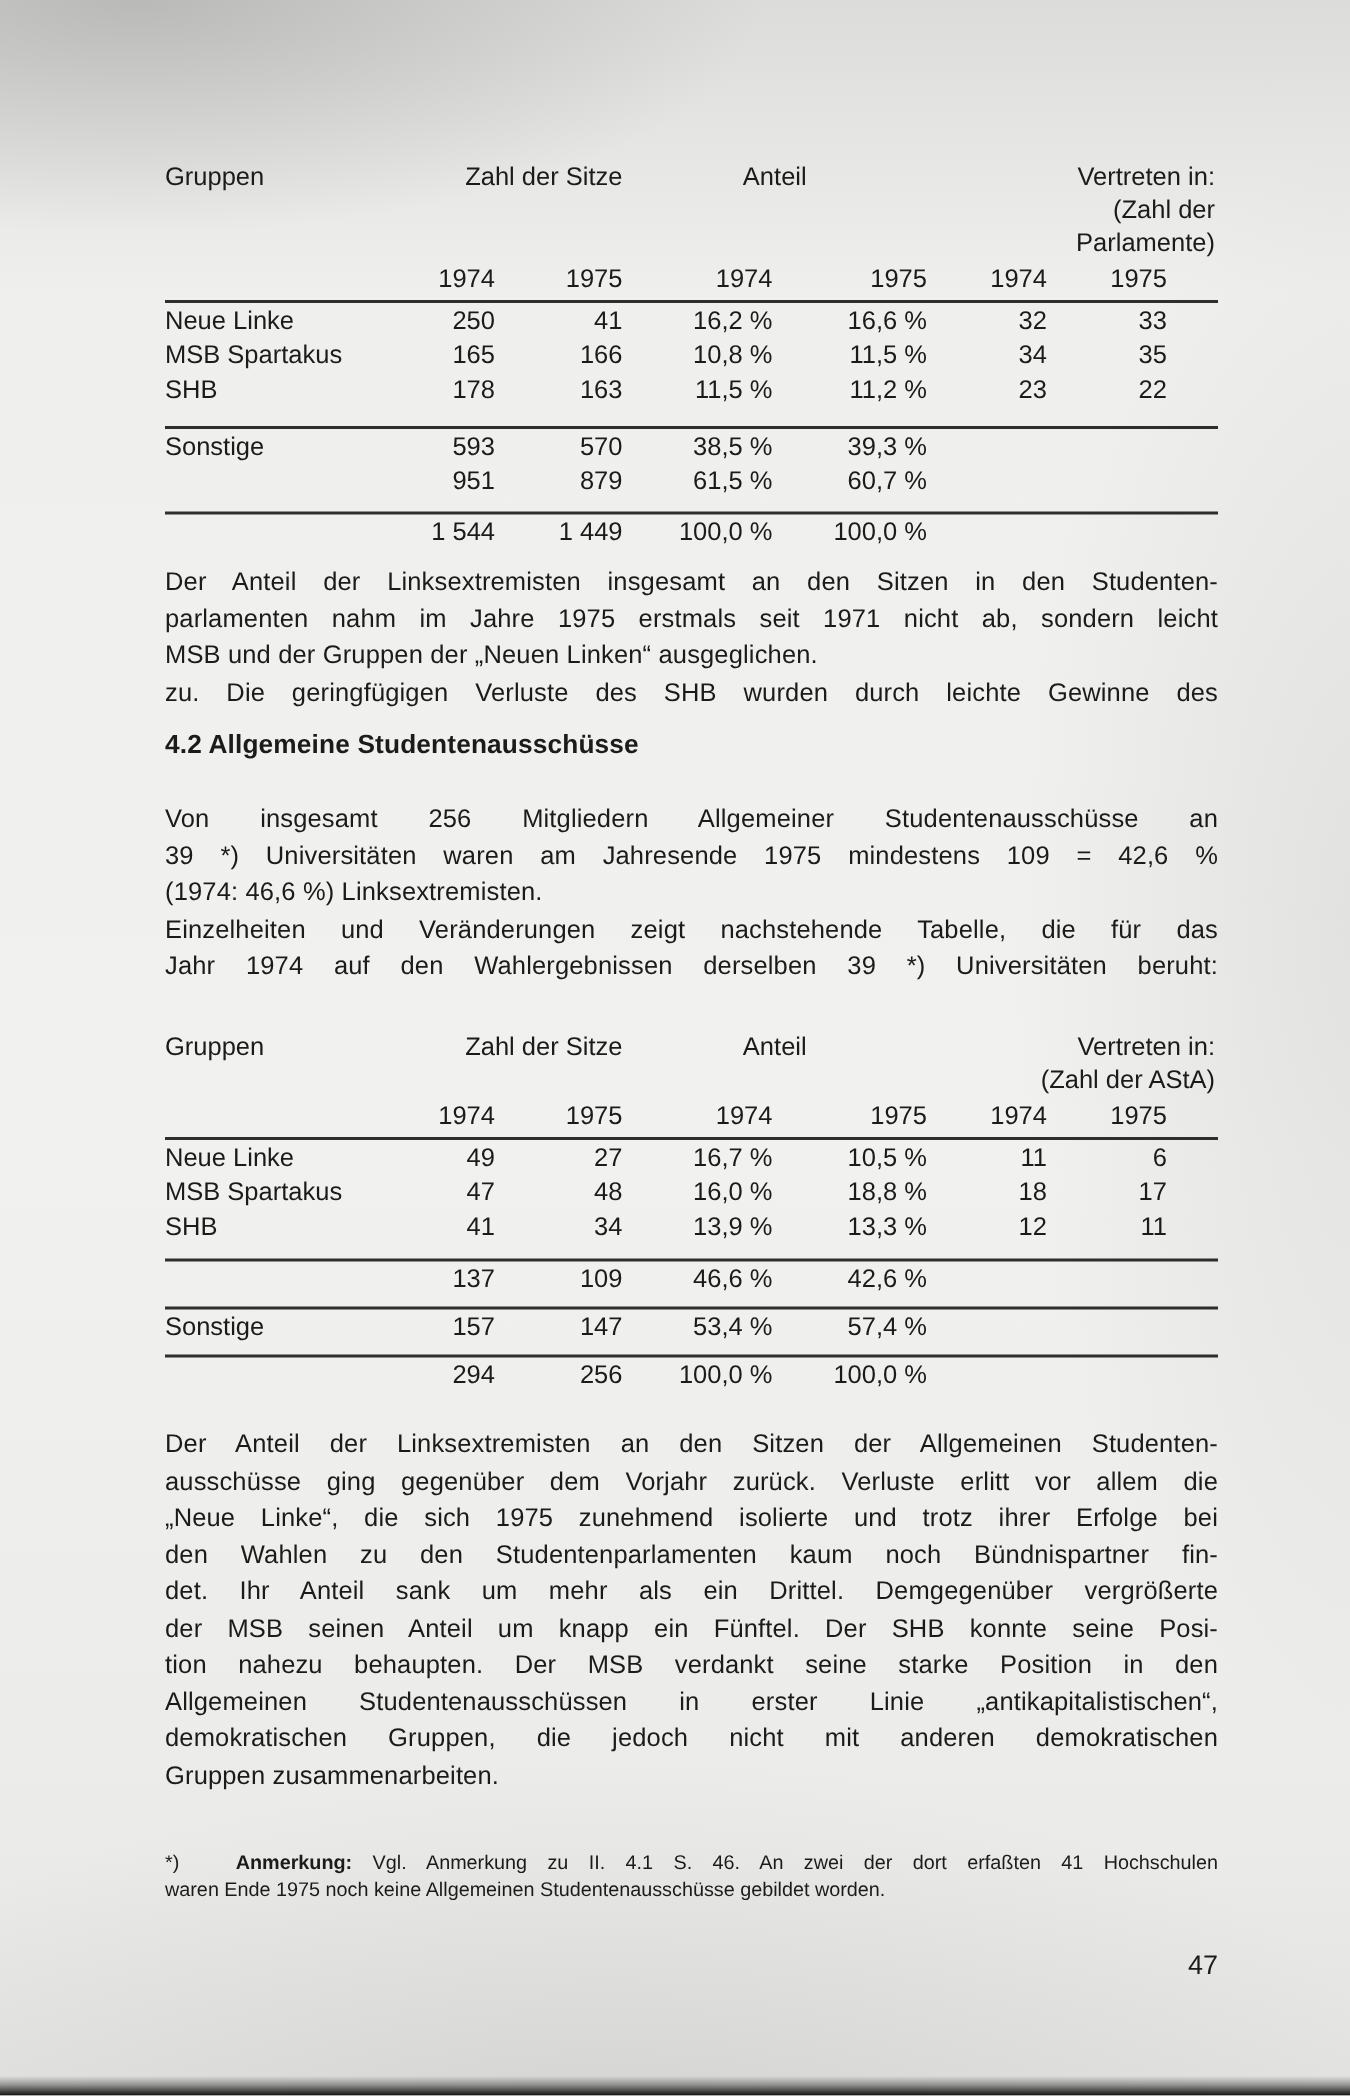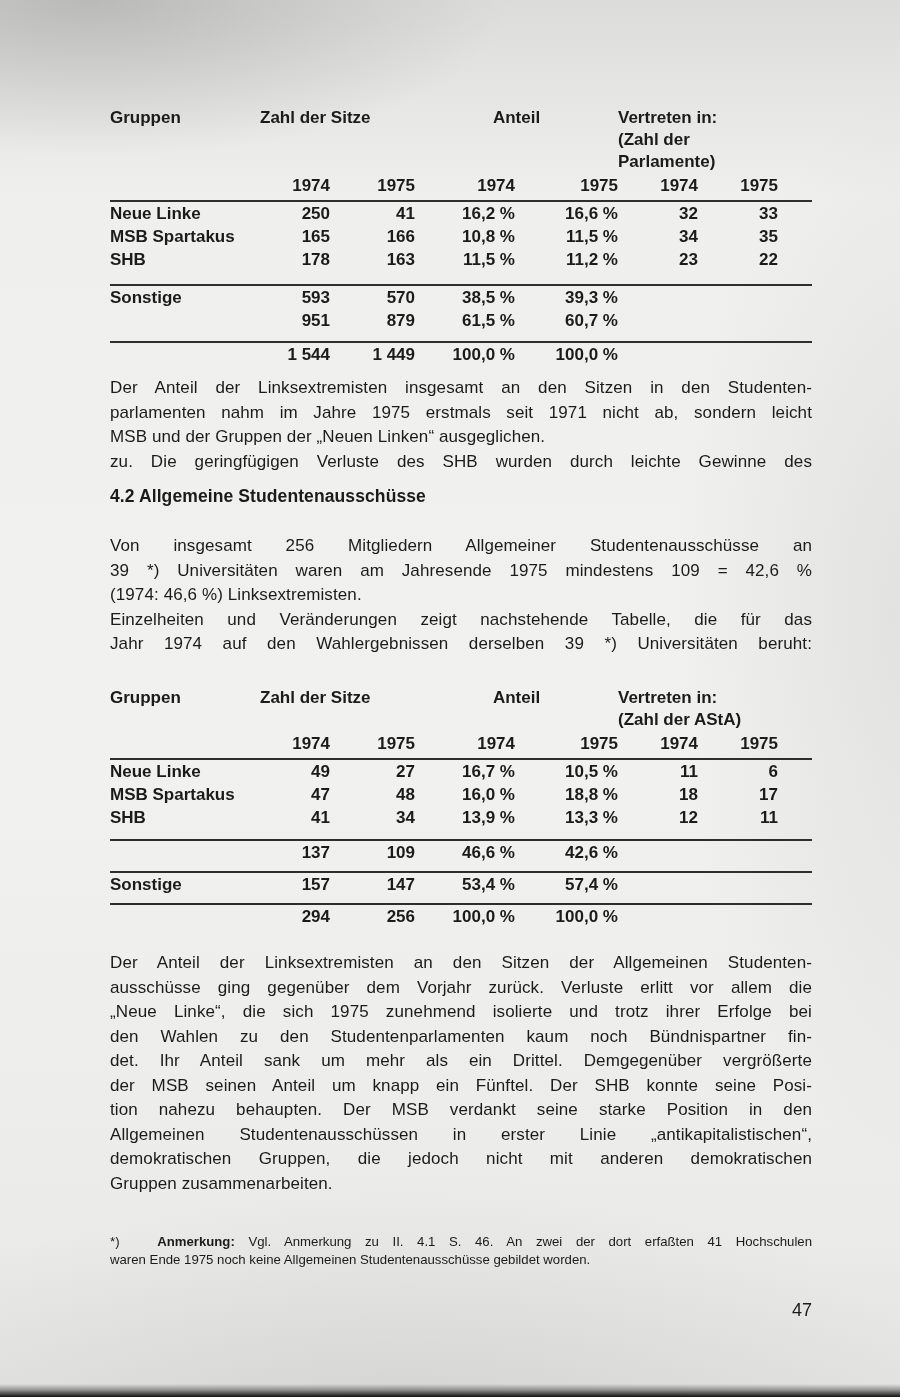--- a/index.html
+++ b/index.html
@@ -21,31 +21,31 @@
     background:linear-gradient(180deg, rgba(60,60,58,0) 0%, rgba(60,60,58,0.45) 45%, #121210 100%);
   }
 
   .abs { position:absolute; left:110px; width:702px; }
 
   
   .tbl { font-size:17px; }
   .trow {
     display:grid;
     grid-template-columns:150px 70px 85px 100px 103px 80px 112px;
-    width:702px; height:23px; line-height:23px;font-weight:bold;
+    width:702px; height:23px; line-height:23px;
   }
   .th  { height:23px; line-height:23px; }
   .th2 { height:22px; line-height:22px; }
   .yrs { height:25px; line-height:25px; }
   .c   { display:block; }
   .lab { grid-column:1; text-align:left; }
   .n   { text-align:right; }
-  .s23 { grid-column:2 / span 2; text-align:left; }
+  .s23 { grid-column:2 / span 2; text-align:right; }
   .s45 { grid-column:4 / span 2; text-align:center; }
-  .s67 { grid-column:6 / span 2; text-align:left; }
+  .s67 { grid-column:6 / span 2; text-align:right; }
   .g2{grid-column:2} .g3{grid-column:3} .g4{grid-column:4}
   .g5{grid-column:5} .g6{grid-column:6} .g7{grid-column:7}
   .cpad { padding-right:32px; }
   .rule { border-top:2px solid #2e2e2c; width:702px; margin-top:2px; }
   .mt13 { margin-top:13px; } .mt10 { margin-top:10px; }
   .mt9  { margin-top:9px;  } .mt7  { margin-top:7px; }
 
   
   .para { font-size:17px; letter-spacing:0.1px; }
   .pl   { line-height:24.5px; height:24.5px; white-space:nowrap; }

